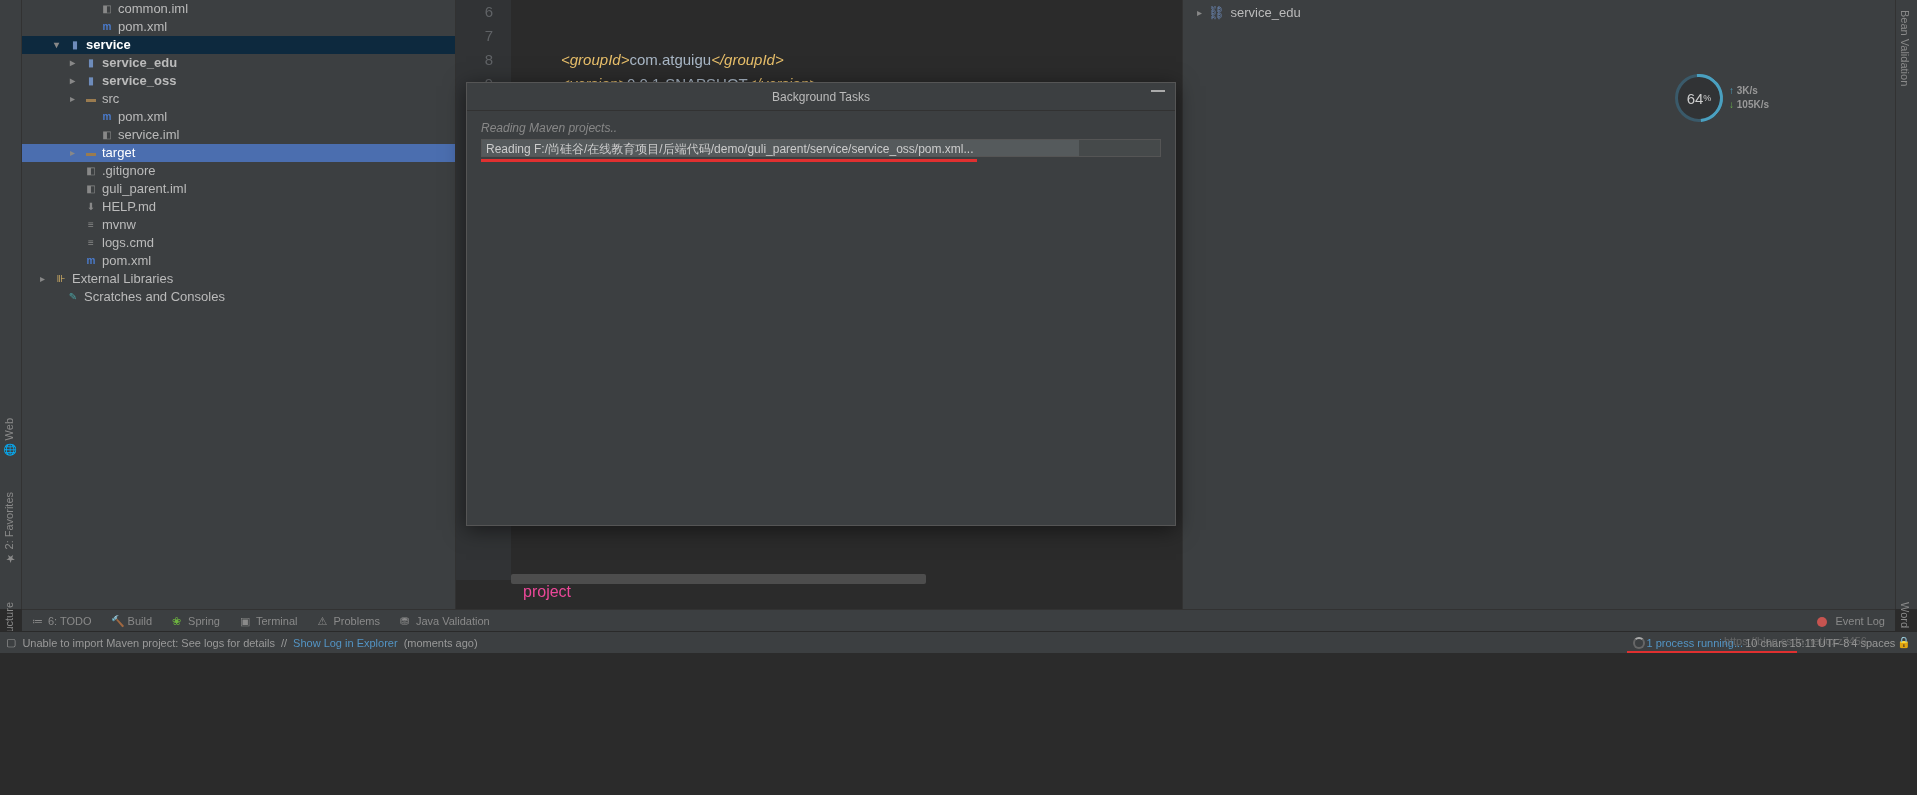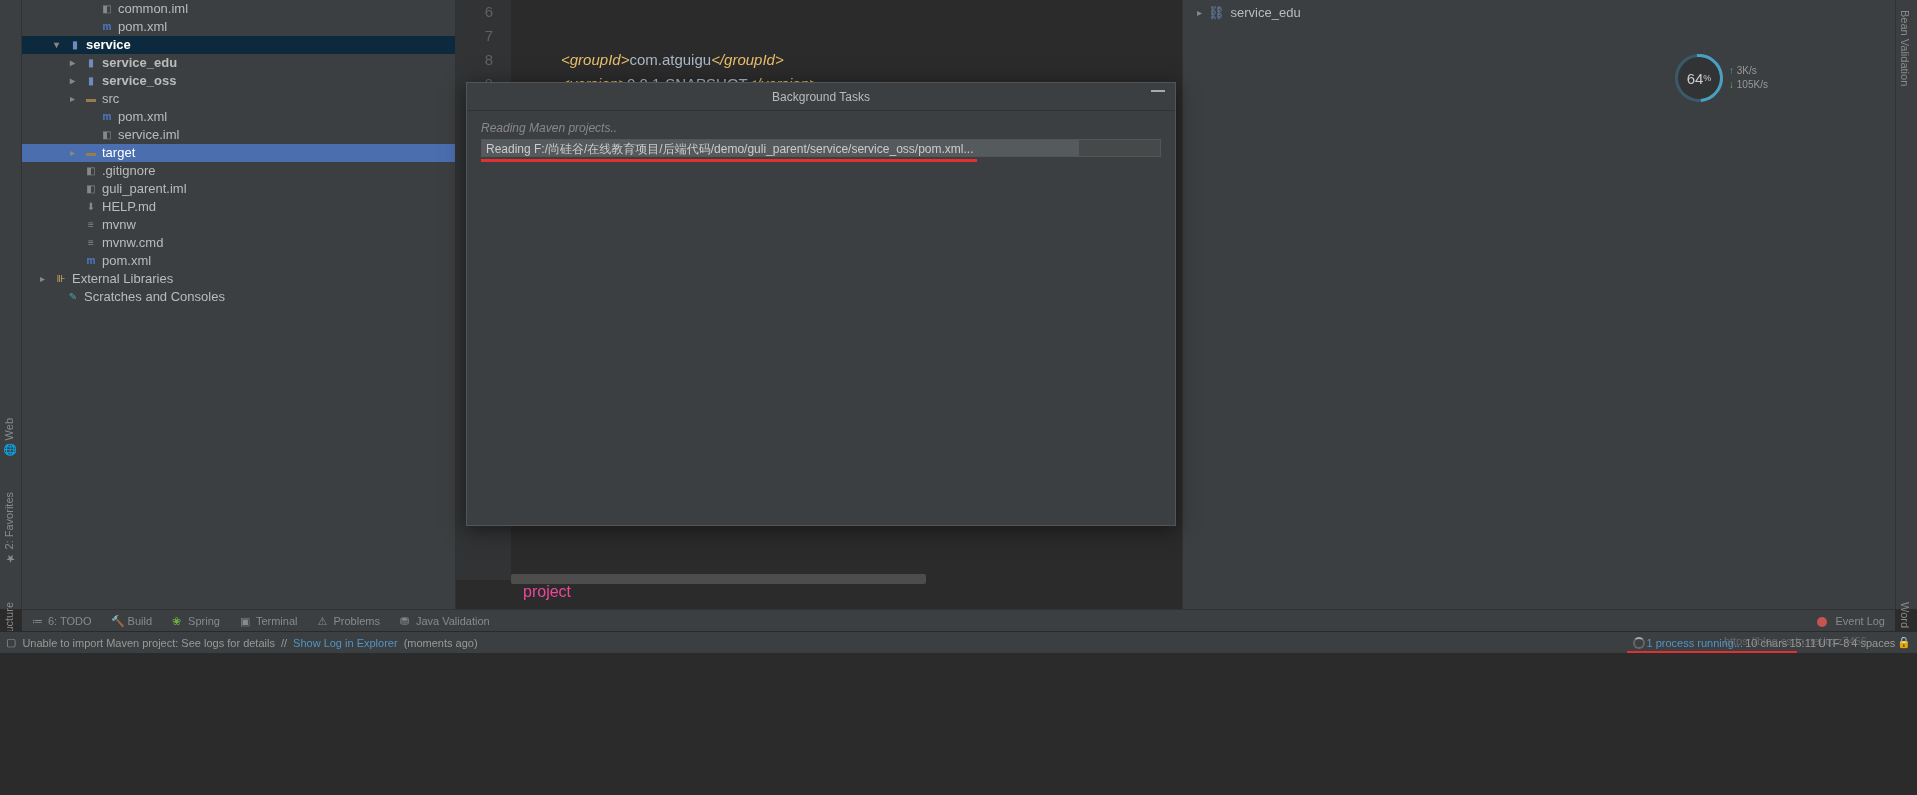--- a/index.html
+++ b/index.html
@@ -37,24 +37,24 @@
 .code-area { position: absolute; left: 55px; top: 0; right: 0; height: 580px; font-family: Consolas, monospace; font-size: 15px; line-height: 24px; white-space: pre; overflow: hidden; }
 .code-area .tag { color: #e8bf6a; font-style: italic; }
 .code-area .text { color: #a9b7c6; }
 .hscroll { position: absolute; left: 55px; bottom: 25px; width: 415px; height: 10px; background: #4d4d4d; border-radius: 2px; }
 .breadcrumb { position: absolute; left: 55px; bottom: 6px; height: 22px; line-height: 22px; color: #ec4899; font-size: 16px; padding-left: 12px; }
 
 .right-panel { position: absolute; left: 1182px; top: 0; width: 713px; height: 609px; background: #3c3f41; border-left: 1px solid #323232; }
 .right-panel .rp-row { padding: 5px 14px; display: flex; align-items: center; gap: 6px; cursor: pointer; }
 .rp-arrow { color: #888; font-size: 10px; }
 
-.gauge { position: absolute; right: 120px; top: 48px; width: 100px; height: 60px; display: flex; align-items: center; }
+.gauge { position: absolute; right: 120px; top: 68px; width: 100px; height: 60px; display: flex; align-items: center; }
 .gauge-circle { width: 48px; height: 48px; border-radius: 50%; border: 3px solid #3a5a6a; display: flex; align-items: center; justify-content: center; color: #ccc; font-size: 15px; position: relative; background: #313335; }
 .gauge-circle::before { content:''; position:absolute; inset:-3px; border-radius:50%; border:3px solid transparent; border-top-color:#4aa0c0; border-right-color:#4aa0c0; transform: rotate(40deg); }
-.gauge-stats { margin-left: 6px; font-size: 10px; color: #999; line-height: 14px; }
+.gauge-stats { margin-left: 6px; font-size: 10px; color: #999; line-height: 14px; font-weight: bold; }
 .gauge-stats .up::before { content:'↑ '; color:#4aa0c0; }
 .gauge-stats .dn::before { content:'↓ '; color:#6ab04a; }
 
 .dialog { position: absolute; left: 466px; top: 82px; width: 710px; height: 444px; background: #3c3f41; border: 1px solid #555; box-shadow: 0 4px 20px rgba(0,0,0,0.5); }
 .dialog-title { height: 28px; line-height: 28px; text-align: center; color: #bbb; font-size: 12px; position: relative; background: #3c3f41; border-bottom: 1px solid #323232; }
 .dialog-min { position: absolute; right: 10px; top: 7px; width: 14px; height: 2px; border-bottom: 2px solid #aaa; cursor: pointer; }
 .dialog-body { padding: 10px 14px; }
 .task-label { color: #888; font-size: 12px; margin-bottom: 4px; font-style: italic; }
 .progress-outer { width: 100%; height: 18px; border: 1px solid #555; background: #45494a; position: relative; margin-bottom: 2px; }
 .progress-text { position: absolute; left: 4px; top: 1px; color: #ccc; font-size: 12px; z-index: 2; }
@@ -167,21 +167,21 @@
       <span>HELP.md</span>
     </div>
   <div class="tree-row" style="padding-left:48px">
       <span class="arrow"></span>
       <span class="icon i-file">≡</span>
       <span>mvnw</span>
     </div>
   <div class="tree-row" style="padding-left:48px">
       <span class="arrow"></span>
       <span class="icon i-file">≡</span>
-      <span>mvnw.cmd</span>
+      <span>logs.cmd</span>
     </div>
   <div class="tree-row" style="padding-left:48px">
       <span class="arrow"></span>
       <span class="icon i-maven">m</span>
       <span>pom.xml</span>
     </div>
   <div class="tree-row" style="padding-left:18px">
       <span class="arrow">▸</span>
       <span class="icon i-lib">⊪</span>
       <span>External Libraries</span>

